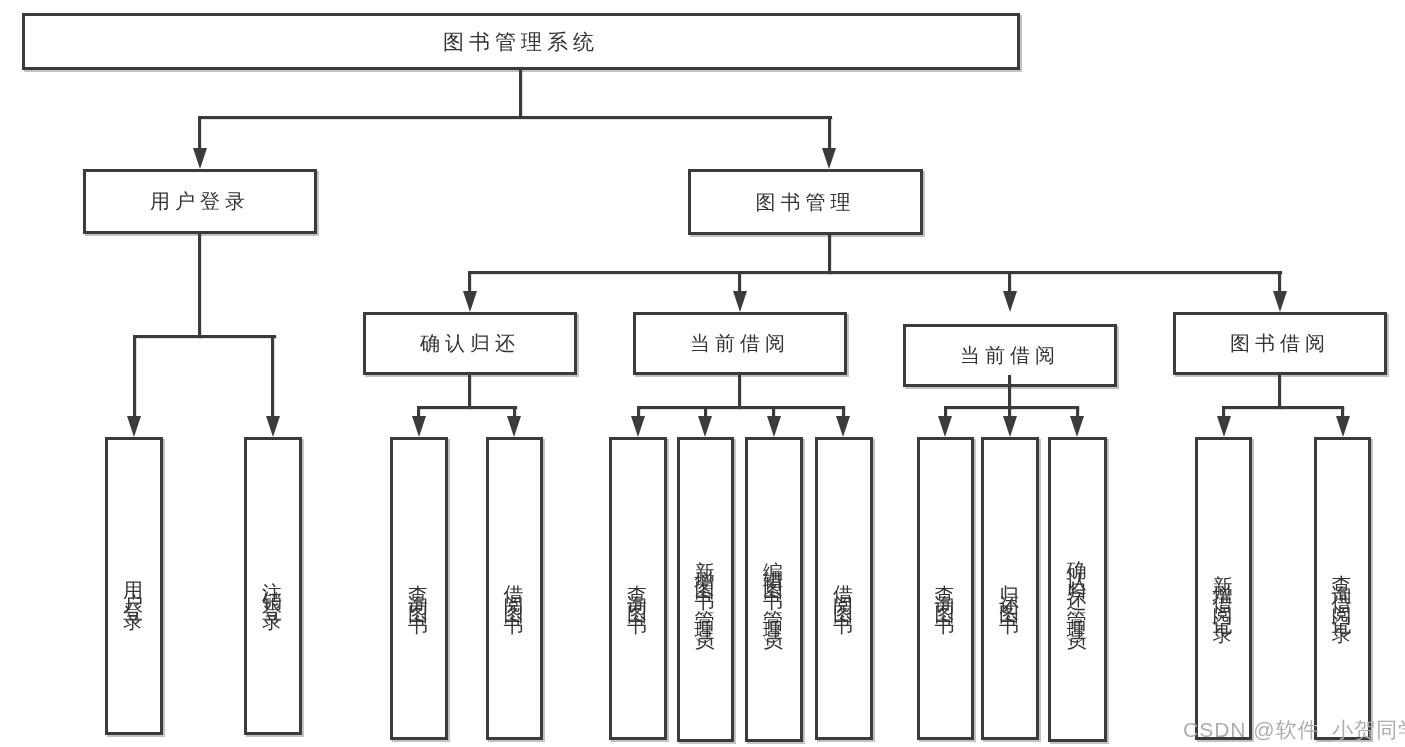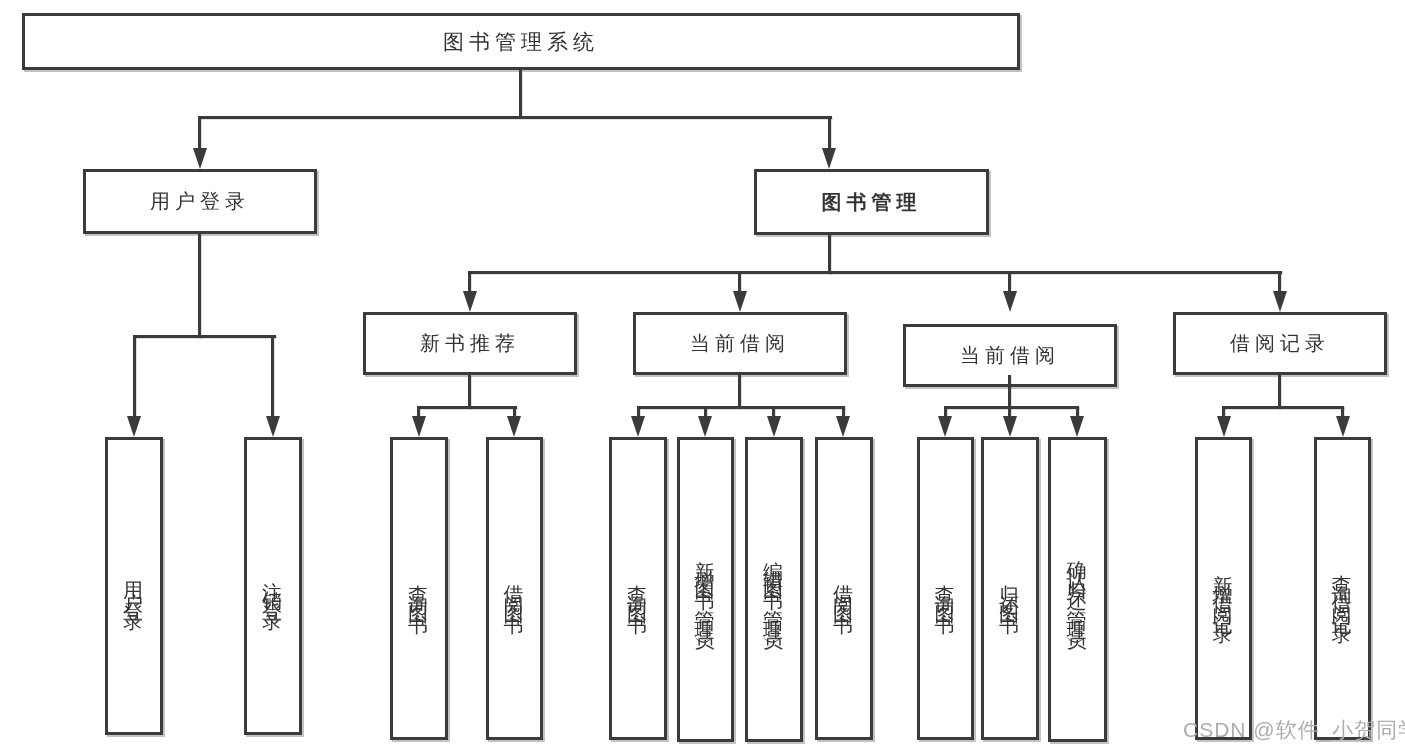--- a/index.html
+++ b/index.html
@@ -49,21 +49,21 @@
   <div class="vl" style="left:519px;top:70px;height:48px;"></div>
   <div class="hl" style="left:198px;top:116px;width:634px;"></div>
   <div class="vl" style="left:198px;top:116px;height:34px;"></div>
   <div class="tri" style="left:193px;top:148px;"></div>
   <div class="vl" style="left:828px;top:116px;height:34px;"></div>
   <div class="tri" style="left:822px;top:148px;"></div>
 
   <div class="node h" style="left:83px;top:169px;width:234px;height:65px;">
     <span>用户登录</span>
   </div>
-  <div class="node h" style="left:754px;top:169px;width:235px;height:66px;font-weight:bold;">
+  <div class="node h" style="left:688px;top:169px;width:235px;height:66px;">
     <span>图书管理</span>
   </div>
 
   <div class="vl" style="left:198px;top:234px;height:104px;"></div>
   <div class="hl" style="left:133px;top:335px;width:143px;"></div>
   <div class="vl" style="left:133px;top:335px;height:84px;"></div>
   <div class="tri" style="left:127px;top:416px;"></div>
   <div class="vl" style="left:271px;top:335px;height:84px;"></div>
   <div class="tri" style="left:266px;top:416px;"></div>
 
@@ -72,30 +72,30 @@
   <div class="vl" style="left:468px;top:271px;height:23px;"></div>
   <div class="tri" style="left:463px;top:291px;"></div>
   <div class="vl" style="left:738px;top:271px;height:23px;"></div>
   <div class="tri" style="left:733px;top:291px;"></div>
   <div class="vl" style="left:1008px;top:271px;height:23px;"></div>
   <div class="tri" style="left:1003px;top:291px;"></div>
   <div class="vl" style="left:1278px;top:271px;height:23px;"></div>
   <div class="tri" style="left:1273px;top:291px;"></div>
 
   <div class="node h" style="left:363px;top:312px;width:214px;height:63px;">
-    <span>新书推荐</span>
+    <span>确认归还</span>
   </div>
   <div class="node h" style="left:633px;top:312px;width:214px;height:63px;">
     <span>当前借阅</span>
   </div>
   <div class="node h" style="left:903px;top:324px;width:214px;height:63px;">
     <span>当前借阅</span>
   </div>
   <div class="node h" style="left:1173px;top:312px;width:214px;height:63px;">
-    <span>借阅记录</span>
+    <span>图书借阅</span>
   </div>
 
   <div class="vl" style="left:468px;top:375px;height:34px;"></div>
   <div class="hl" style="left:417px;top:406px;width:100px;"></div>
   <div class="vl" style="left:417px;top:406px;height:13px;"></div>
   <div class="tri" style="left:412px;top:416px;"></div>
   <div class="vl" style="left:513px;top:406px;height:13px;"></div>
   <div class="tri" style="left:507px;top:416px;"></div>
 
   <div class="vl" style="left:738px;top:375px;height:34px;"></div>

